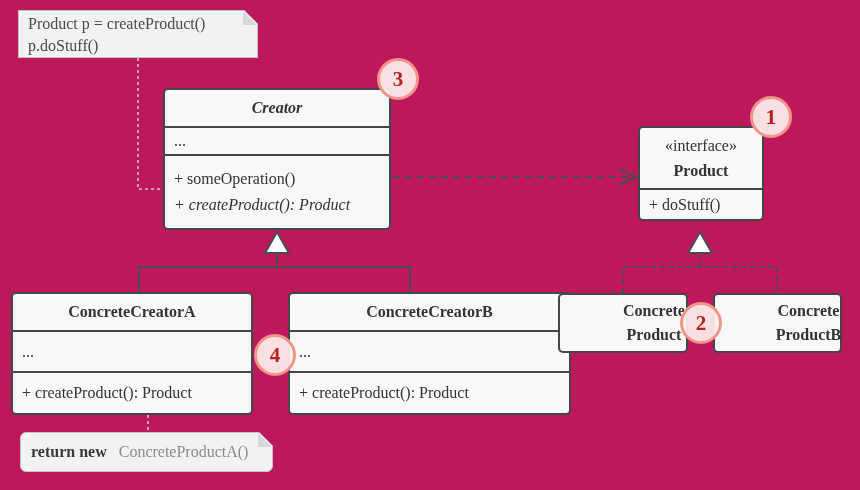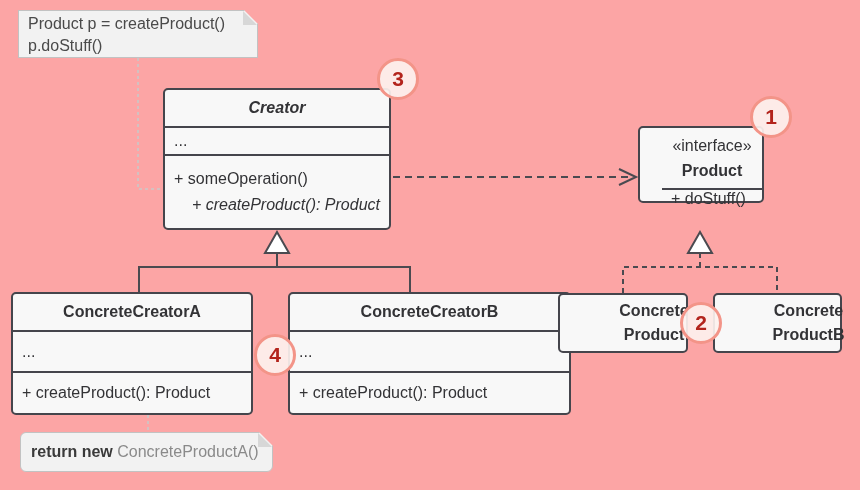--- a/index.html
+++ b/index.html
@@ -1,48 +1,48 @@
 <!DOCTYPE html>
 <html><head>
 <meta charset="utf-8">
 <style>
   html,body{margin:0;padding:0;background:#ffffff;}
   .stage{
-    position:relative;width:860px;height:490px;background:#fca5a5;overflow:hidden;
-    font-family:Liberation Sans, sans-serif;color:#333336;
+    position:relative;width:860px;height:490px;background:#be185d;overflow:hidden;
+    font-family:Liberation Serif, serif;color:#333336;
   }
   svg.connector-layer{position:absolute;left:0;top:0;width:860px;height:490px;}
 
   
   .uml-class{
     position:absolute;box-sizing:border-box;background:#f8f8f8;
     border:2px solid #45454c;border-radius:5px;
     display:flex;flex-direction:column;
   }
   .cls-title{
     display:flex;align-items:center;justify-content:center;
     font-weight:bold;font-size:16px;flex:0 0 auto;
   }
-  .italic{font-style:italic;text-align:right;}
+  .italic{font-style:italic;}
   .cls-section{border-top:2px solid #45454c;box-sizing:border-box;}
   .cls-attrs{display:flex;align-items:center;padding:0 9px;font-size:16px;}
   .cls-ops{padding:10px 9px;font-size:16px;line-height:26px;}
   .cls-ops-center{display:flex;align-items:center;padding:0 9px;font-size:16px;}
   .stereotype{font-weight:normal;}
   .two-line-title{
     display:flex;flex-direction:column;align-items:center;justify-content:center;
     font-weight:bold;font-size:16px;line-height:24px;width:100%;height:100%;margin-left:31px;
   }
 
   #creator{left:163px;top:88px;width:228px;height:142px;}
   #creator .cls-title{height:36px;}
   #creator .cls-attrs{height:42px;}
   #creator .cls-ops{flex:1;}
 
-  #product{left:638px;top:126px;width:126px;height:77px;padding-left:22px;}
+  #product{left:638px;top:126px;width:126px;height:95px;}
   #product .cls-title{height:60px;flex-direction:column;line-height:25px;}
   #product .cls-ops-center{flex:1;}
 
   #concrete-creator-a{left:11px;top:292px;width:242px;height:123px;}
   #concrete-creator-b{left:288px;top:292px;width:283px;height:123px;}
   .creator-sub .cls-title{height:36px;}
   .creator-sub .cls-attrs{height:41px;}
   .creator-sub .cls-ops-center{flex:1;}
 
   #concrete-product-a{left:558px;top:293px;width:130px;height:60px;}
@@ -54,21 +54,21 @@
     border:1px solid #c2c2c2;color:#4a4a4a;font-size:16px;
     clip-path:polygon(0 0, calc(100% - 14px) 0, 100% 14px, 100% 100%, 0 100%);
   }
   .note-fold{
     position:absolute;top:0;right:0;width:14px;height:14px;background:#d7d7d7;
     clip-path:polygon(0 0, 100% 100%, 0 100%);
   }
   #note-client{left:18px;top:10px;width:240px;height:48px;padding:2px 8px 0 9px;line-height:22px;}
   #note-return{left:20px;top:432px;width:253px;height:40px;display:flex;align-items:center;padding:0 8px 0 10px;border-radius:6px;}
   #note-return .kw{font-weight:bold;color:#3a3a3a;white-space:pre;}
-  #note-return .code{color:#8a8a8a;}
+  #note-return .code{color:#8a8a8a;margin-left:8px;}
 
   
   .badge{
     position:absolute;width:36px;height:36px;border-radius:50%;
     border:3px solid #f39488;background:rgba(253,241,238,0.92);
     display:flex;align-items:center;justify-content:center;
     font-size:21px;font-weight:bold;color:#b3241c;z-index:5;
   }
   #badge-1{left:750px;top:96px;}
   #badge-2{left:680px;top:302px;}

